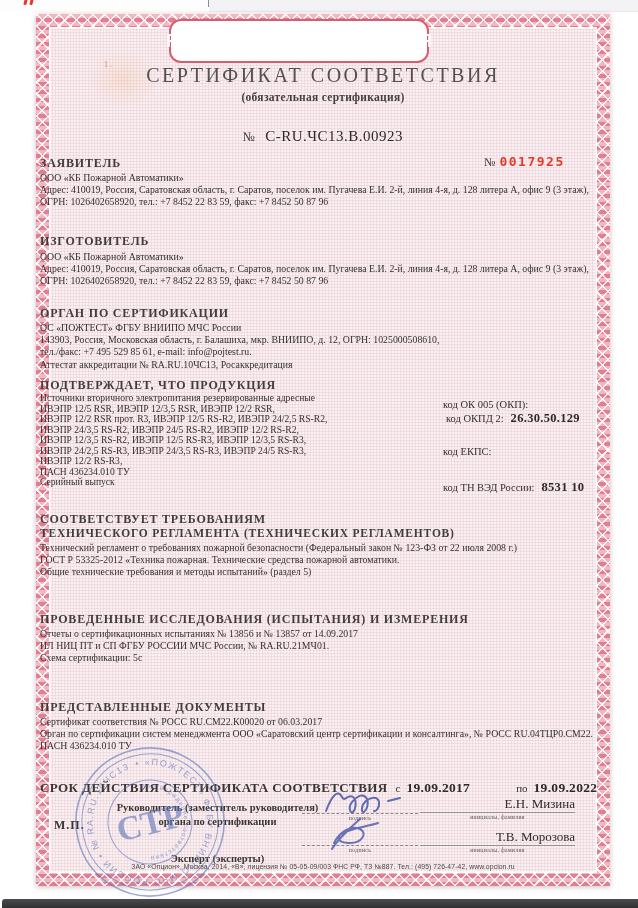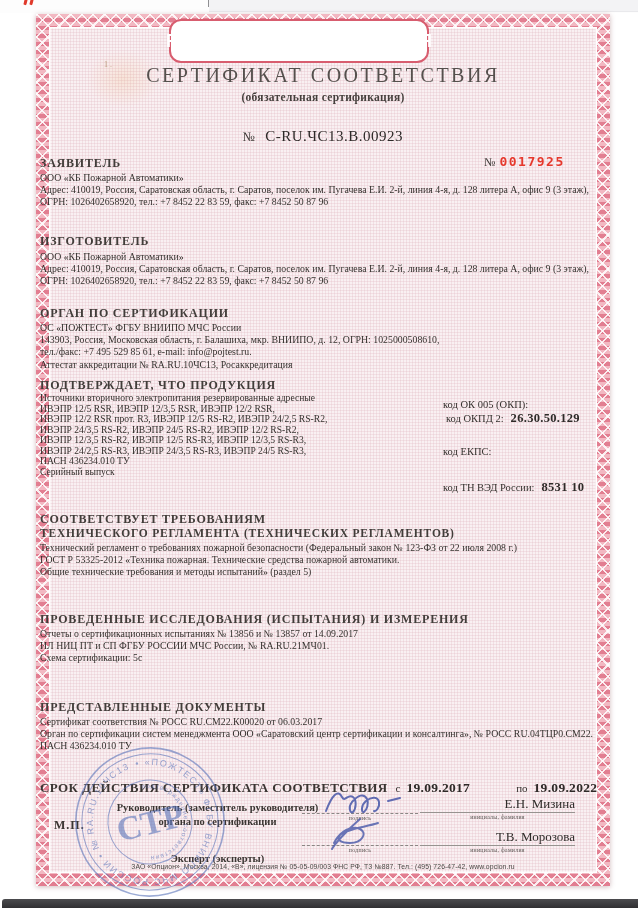--- a/index.html
+++ b/index.html
@@ -158,20 +158,21 @@
 </div>
 
 <div class="abs sec-h" style="left:40px;top:378px;text-align:right;">ПОДТВЕРЖДАЕТ, ЧТО ПРОДУКЦИЯ</div>
 <div class="abs prod-txt" style="left:40px;top:393px;">
   <div>Источники вторичного электропитания резервированные адресные</div>
   <div>ИВЭПР 12/5 RSR, ИВЭПР 12/3,5 RSR, ИВЭПР 12/2 RSR,</div>
   <div>ИВЭПР 12/2 RSR прот. R3, ИВЭПР 12/5 RS-R2, ИВЭПР 24/2,5 RS-R2,</div>
   <div>ИВЭПР 24/3,5 RS-R2, ИВЭПР 24/5 RS-R2, ИВЭПР 12/2 RS-R2,</div>
   <div>ИВЭПР 12/3,5 RS-R2, ИВЭПР 12/5 RS-R3, ИВЭПР 12/3,5 RS-R3,</div>
   <div>ИВЭПР 24/2,5 RS-R3, ИВЭПР 24/3,5 RS-R3, ИВЭПР 24/5 RS-R3,</div>
+  <div>ИВЭПР 12/2 RS-R3,</div>
   <div>ПАСН 436234.010 ТУ</div>
   <div>Серийный выпуск</div>
 </div>
 
 <div class="abs code-row" style="left:443px;top:394px;">
   <span class="code-label">код ОК 005 (ОКП):</span><span class="code-value"></span>
 </div>
 <div class="abs code-row" style="left:446px;top:408px;">
   <span class="code-label">код ОКПД 2:</span><span class="code-value">26.30.50.129</span>
 </div>

